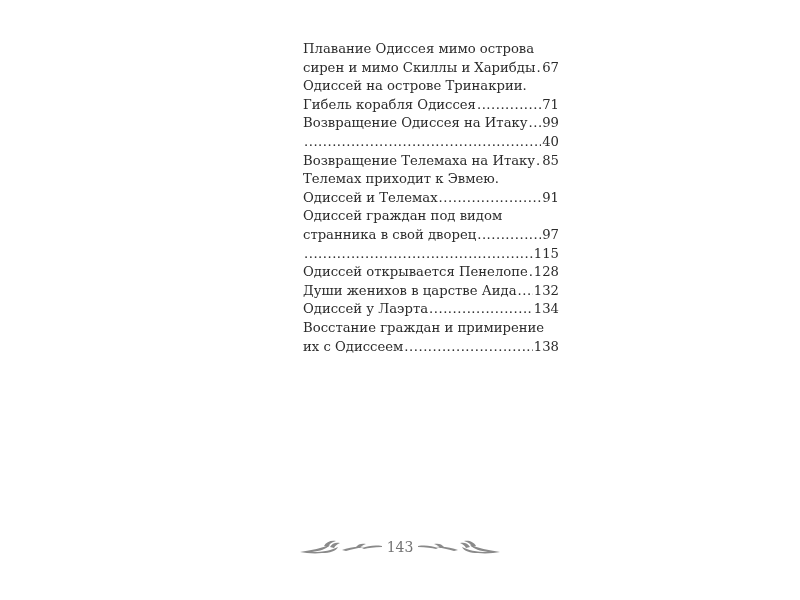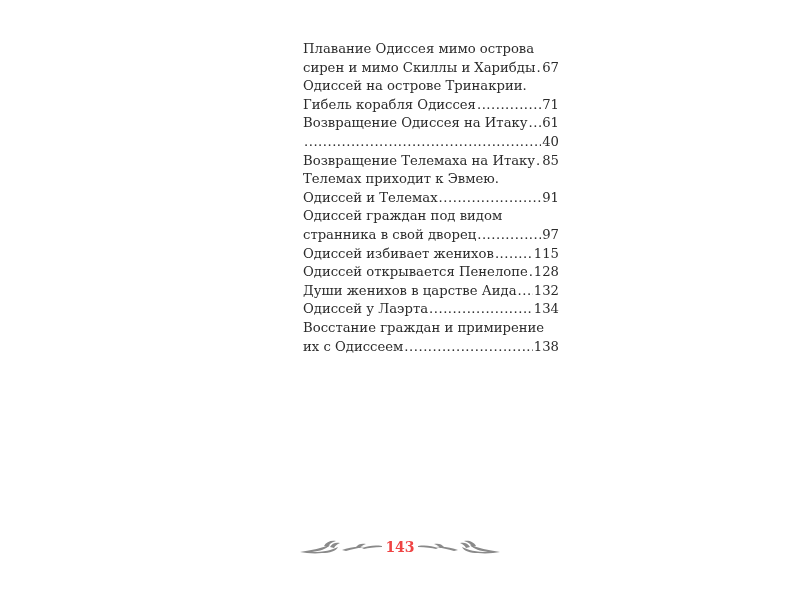--- a/index.html
+++ b/index.html
@@ -26,21 +26,21 @@
     }
     .last-line .page { flex: 0 0 auto; }
     .footer {
       position: absolute; left: 300px; top: 533px; width: 200px; height: 28px;
       display: flex; align-items: center; justify-content: center;
     }
     .footer svg { position: absolute; top: 6px; }
     .footer .left-orn { left: 0; }
     .footer .right-orn { right: 0; transform: scaleX(-1); }
     .page-num {
-      position: relative; font-weight: bold; font-size: 14px; color: #ef4444;
+      position: relative; font-weight: normal; font-size: 14px; color: #737373;
     }
   </style>
 </head>
 <body>
 
 <div class="toc">
   <div class="entry">
     <span class="line">Плавание Одиссея мимо острова</span>
     <span class="last-line">
         <span class="text">сирен и мимо Скиллы и Харибды</span>
@@ -53,21 +53,21 @@
     <span class="last-line">
         <span class="text">Гибель корабля Одиссея</span>
         <span class="dots"></span>
         <span class="page">71</span>
       </span>
   </div>
   <div class="entry">
     <span class="last-line">
         <span class="text">Возвращение Одиссея на Итаку</span>
         <span class="dots"></span>
-        <span class="page">61</span>
+        <span class="page">99</span>
       </span>
   </div>
   <div class="entry">
     <span class="last-line">
         <span class="dots"></span>
         <span class="page">40</span>
       </span>
   </div>
   <div class="entry">
     <span class="last-line">
@@ -87,21 +87,20 @@
   <div class="entry">
     <span class="line">Одиссей граждан под видом</span>
     <span class="last-line">
         <span class="text">странника в свой дворец</span>
         <span class="dots"></span>
         <span class="page">97</span>
       </span>
   </div>
   <div class="entry">
     <span class="last-line">
-        <span class="text">Одиссей избивает женихов</span>
         <span class="dots"></span>
         <span class="page">115</span>
       </span>
   </div>
   <div class="entry">
     <span class="last-line">
         <span class="text">Одиссей открывается Пенелопе</span>
         <span class="dots"></span>
         <span class="page">128</span>
       </span>

